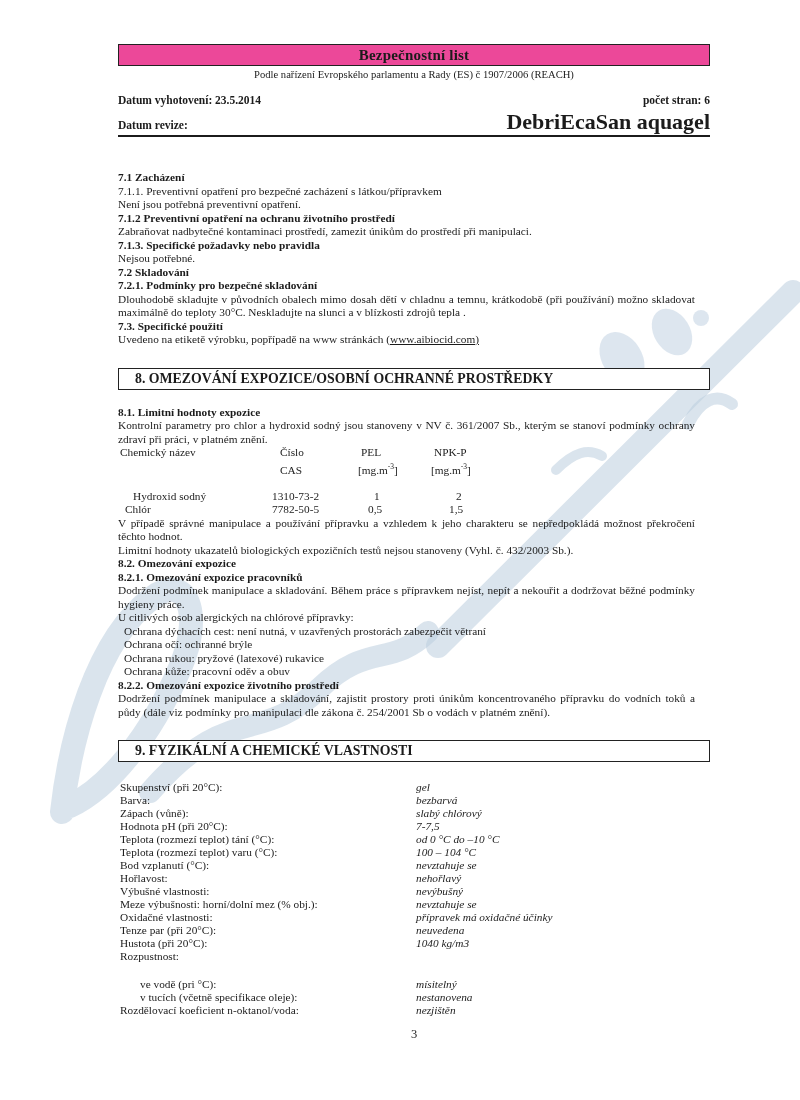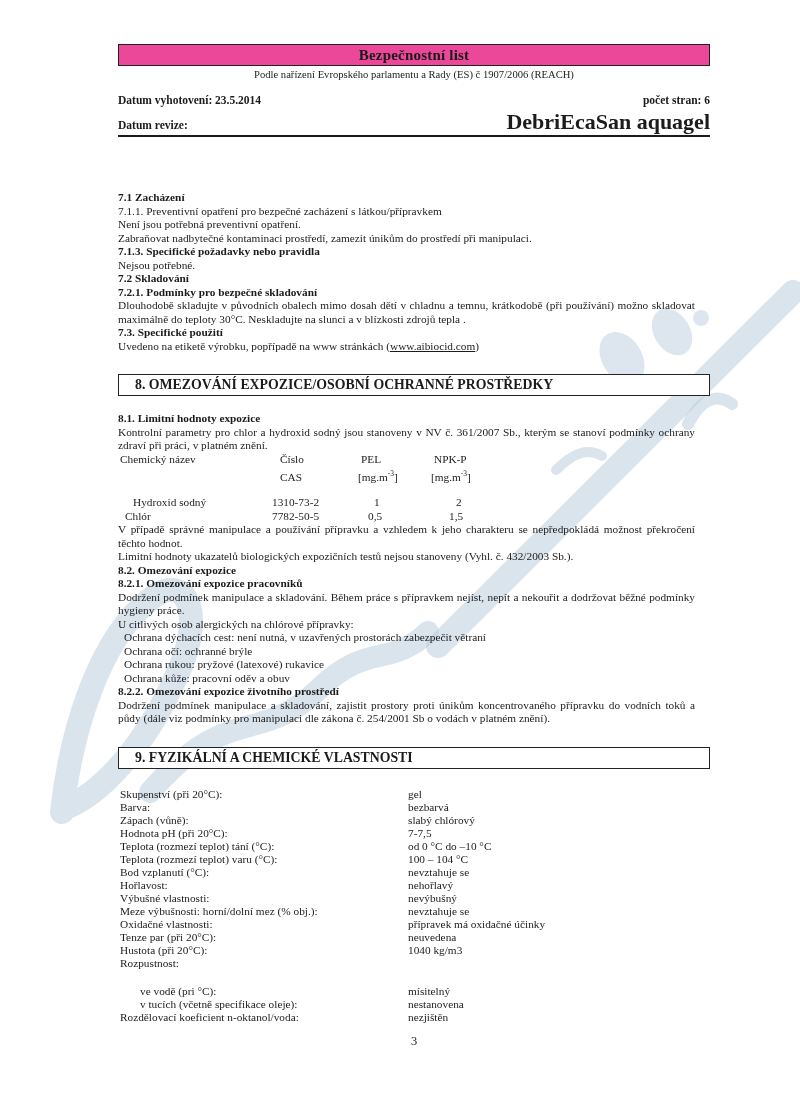--- a/index.html
+++ b/index.html
@@ -12,40 +12,40 @@
   .title-box{box-sizing:border-box;border:1.5px solid #222;height:22px;
              display:flex;align-items:center;justify-content:center;background:#ec4899;}
   .title{font-size:15px;font-weight:bold;letter-spacing:.2px;}
   .subtitle{font-size:10.6px;text-align:center;margin-top:2px;line-height:13px;}
   .meta-row{display:flex;justify-content:space-between;margin-top:12px;
             font-weight:bold;font-size:11.5px;line-height:14px;}
   .rev-row{position:relative;margin-top:4px;height:22px;}
   .rev-label{position:absolute;left:0;bottom:2px;font-weight:bold;font-size:11.5px;}
   .product{text-align:right;font-size:22px;font-weight:bold;line-height:22px;}
   .rule{border-top:2.5px solid #1b1b1b;margin-top:2px;}
-  .bodytext{margin-top:54px;width:577px;font-size:11.3px;line-height:13.5px;}
+  .bodytext{margin-top:34px;width:577px;font-size:11.3px;line-height:13.5px;}
   .ln{min-height:13.5px;}
   .b{font-weight:bold;}
   .just{text-align:justify;}
   .ind{padding-left:6px;}
   .link{text-decoration:underline;color:#1b1b1b;cursor:pointer;}
   .secbox{box-sizing:border-box;margin-top:21px;border:1.5px solid #222;width:592px;height:22px;
           line-height:19px;padding-left:16px;font-size:13.8px;font-weight:bold;background:#fff;}
   .sec8{margin-top:16px;}
   .trow{position:relative;height:13.5px;}
   .trow1{height:18px;}
   .tgap{margin-top:12px;}
   .tc{position:absolute;top:0;white-space:nowrap;}
   sup{font-size:7.5px;vertical-align:super;line-height:0;}
   .props{margin-top:19px;font-size:11.3px;line-height:13px;width:592px;}
   .prow{position:relative;height:13px;}
   .mt3{margin-top:15px;text-align:center;}
   .plabel{position:absolute;left:2px;white-space:nowrap;}
   .pind{left:22px;}
-  .pvalue{position:absolute;left:290px;white-space:nowrap;}
+  .pvalue{position:absolute;left:298px;white-space:nowrap;font-style:italic;}
   .pagenum{margin-top:10px;text-align:center;font-size:12.5px;}
 </style>
 </head>
 <body>
 
 <div class="page">
 
   <svg class="watermark" width="800" height="1100" viewBox="0 0 800 1100">
     <path class="wm" stroke-width="24" d="M62 812 C 70 740, 96 640, 152 598 C 186 572, 204 612, 180 668 C 150 738, 108 788, 70 806"></path>
     <path class="wm" stroke-width="22" d="M150 792 C 230 700, 258 748, 320 688 C 368 642, 390 668, 428 632"></path>
@@ -70,20 +70,21 @@
     <div class="rev-row">
       <span class="rev-label">Datum revize:</span>
       <div class="product">DebriEcaSan aquagel</div>
     </div>
     <div class="rule"></div>
 
     <div class="bodytext">
       <div class="ln b">7.1 Zacházení</div>
       <div class="ln">7.1.1. Preventivní opatření pro bezpečné zacházení s látkou/přípravkem</div>
       <div class="ln">Není jsou potřebná preventivní opatření.</div>
+      <div class="ln b">7.1.2 Preventivní opatření na ochranu životního prostředí</div>
       <div class="ln">Zabraňovat nadbytečné kontaminaci prostředí, zamezit únikům do prostředí při manipulaci.</div>
       <div class="ln b">7.1.3. Specifické požadavky nebo pravidla</div>
       <div class="ln">Nejsou potřebné.</div>
       <div class="ln b">7.2 Skladování</div>
       <div class="ln b">7.2.1. Podmínky pro bezpečné skladování</div>
       <div class="just">Dlouhodobě skladujte v původních obalech mimo dosah dětí  v chladnu a temnu, krátkodobě (při používání) možno skladovat maximálně do teploty 30°C. Neskladujte na slunci a v blízkosti zdrojů tepla .</div>
       <div class="ln b">7.3. Specifické použití</div>
       <div class="ln"><span>Uvedeno na etiketě výrobku, popřípadě na www stránkách (</span><span class="link">www.aibiocid.com</span><span class="link">)</span></div>
     </div>
 

